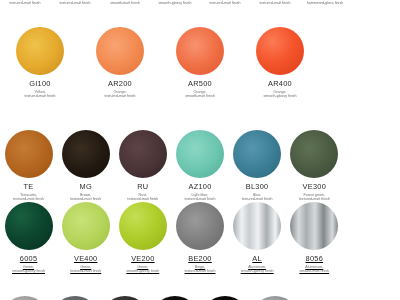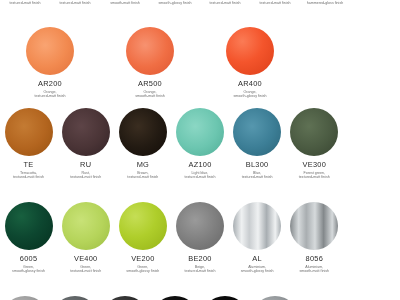--- a/index.html
+++ b/index.html
@@ -36,22 +36,22 @@
     font-size:7.4px;color:#2b2b2b;margin-top:5px;letter-spacing:.25px;
     line-height:8px;font-weight:400;
   }
   .desc{
     font-size:3.6px;color:#6d6d6d;line-height:4.6px;margin-top:1.5px;
     text-align:center;letter-spacing:.02px;
   }
 
   
   .row-1{height:95px;padding-top:14px;box-sizing:border-box;}
-  .row-2{height:94px;box-sizing:border-box;}
-  .row-3{height:94px;box-sizing:border-box;}
+  .row-2{height:94px;box-sizing:border-box;align-items:flex-end;}
+  .row-3{height:94px;box-sizing:border-box;text-decoration:underline;}
 
   
   .bottom-row{
     display:flex;width:400px;height:16px;overflow:hidden;
   }
   .bottom-row .cell{justify-content:flex-start;}
   .bottom-row .disc{width:48px;height:48px;}
 </style>
 </head>
 <body>
@@ -64,20 +64,28 @@
     <div class="cell">smooth-matt finish</div>
     <div class="cell">smooth-glossy finish</div>
     <div class="cell">textured-matt finish</div>
     <div class="cell">textured-matt finish</div>
     <div class="cell">hammered-gloss finish</div>
     <div class="cell"></div>
   </div>
 
   <div class="row row-1" id="row0">
       <div class="cell">
+        <div class="disc" style="background:radial-gradient(circle at 40% 38%,#EFC24A 0%,#E5A92C 52%,#C98A1E 100%);"></div>
+        <div class="code">GI100</div>
+        <div class="desc">
+          <div>Yellow,</div>
+          <div>textured-matt finish</div>
+        </div>
+      </div>
+      <div class="cell">
         <div class="disc" style="background:radial-gradient(circle at 40% 38%,#F9A472 0%,#F28A50 52%,#E2713A 100%);"></div>
         <div class="code">AR200</div>
         <div class="desc">
           <div>Orange,</div>
           <div>textured-matt finish</div>
         </div>
       </div>
       <div class="cell">
         <div class="disc" style="background:radial-gradient(circle at 40% 38%,#F79270 0%,#F06E44 52%,#DE5631 100%);"></div>
         <div class="code">AR500</div>
@@ -101,36 +109,36 @@
   <div class="row row-2" id="row1">
       <div class="cell">
         <div class="disc" style="background:radial-gradient(circle at 40% 38%,#C47B33 0%,#B3651F 52%,#97510F 100%);"></div>
         <div class="code">TE</div>
         <div class="desc">
           <div>Terracotta,</div>
           <div>textured-matt finish</div>
         </div>
       </div>
       <div class="cell">
+        <div class="disc" style="background:radial-gradient(circle at 40% 38%,#3A2D20 0%,#221A12 52%,#120C07 100%);"></div>
+        <div class="code">MG</div>
+        <div class="desc">
+          <div>Brown,</div>
+          <div>textured-matt finish</div>
+        </div>
+      </div>
+      <div class="cell">
         <div class="disc" style="background:radial-gradient(circle at 40% 38%,#5D4447 0%,#4A3436 52%,#322225 100%);"></div>
         <div class="code">RU</div>
         <div class="desc">
           <div>Rust,</div>
           <div>textured-matt finish</div>
         </div>
       </div>
       <div class="cell">
-        <div class="disc" style="background:radial-gradient(circle at 40% 38%,#3A2D20 0%,#221A12 52%,#120C07 100%);"></div>
-        <div class="code">MG</div>
-        <div class="desc">
-          <div>Brown,</div>
-          <div>textured-matt finish</div>
-        </div>
-      </div>
-      <div class="cell">
         <div class="disc" style="background:radial-gradient(circle at 40% 38%,#8BD7C4 0%,#6CC6B0 52%,#4FAD96 100%);"></div>
         <div class="code">AZ100</div>
         <div class="desc">
           <div>Light blue,</div>
           <div>textured-matt finish</div>
         </div>
       </div>
       <div class="cell">
         <div class="disc" style="background:radial-gradient(circle at 40% 38%,#5697AE 0%,#3C7E96 52%,#2A6478 100%);"></div>
         <div class="code">BL300</div>

